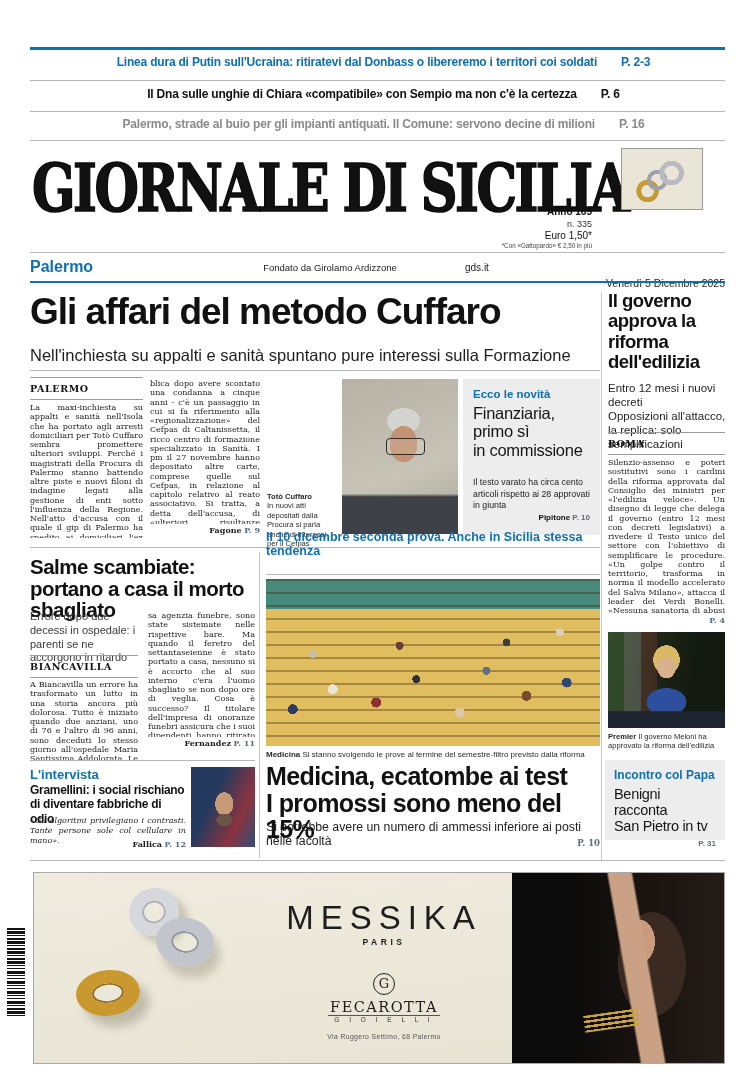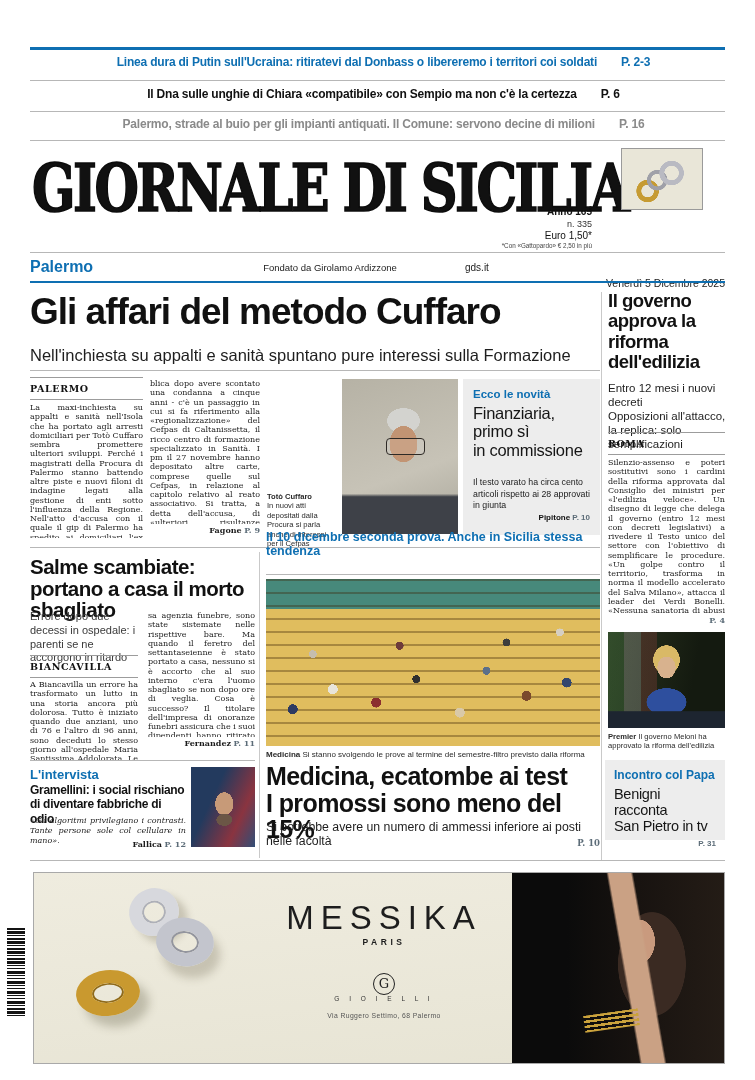--- a/index.html
+++ b/index.html
@@ -244,20 +244,23 @@
   <div class="barcode" style="left:7px; top:928px; width:18px; height:88px;"></div>
   <div class="ad-box" style="left:33px; top:872px; width:692px; height:192px;">
     <div class="ring s1" style="left:95px; top:14px;"></div>
     <div class="ring s2" style="left:122px; top:42px;"></div>
     <div class="ring g1" style="left:42px; top:92px;"></div>
     <div class="abs" style="left:230px; top:26px; width:240px;">
       <div class="messika">MESSIKA</div>
       <div class="messika-sub">PARIS</div>
       <div style="margin-top:26px;">
         <div class="monogram">G</div>
+        <div style="text-align:center; margin-top:3px;">
+          <span class="fecarotta">FECAROTTA</span>
+        </div>
         <div class="gioielli">G I O I E L L I</div>
         <div class="ad-address" style="margin-top:10px;">Via Ruggero Settimo, 68 Palermo</div>
       </div>
     </div>
     <div class="photo model" style="right:0; top:0; width:212px; height:190px;"></div>
   </div>
 
 </div>
 
 </body></html>

